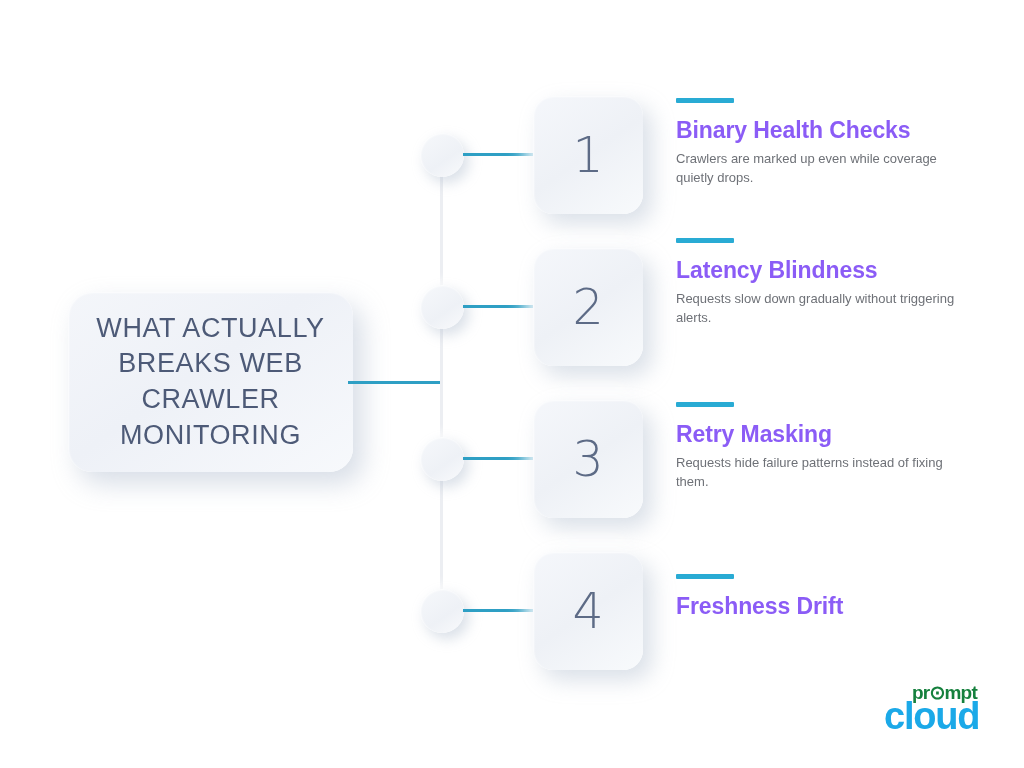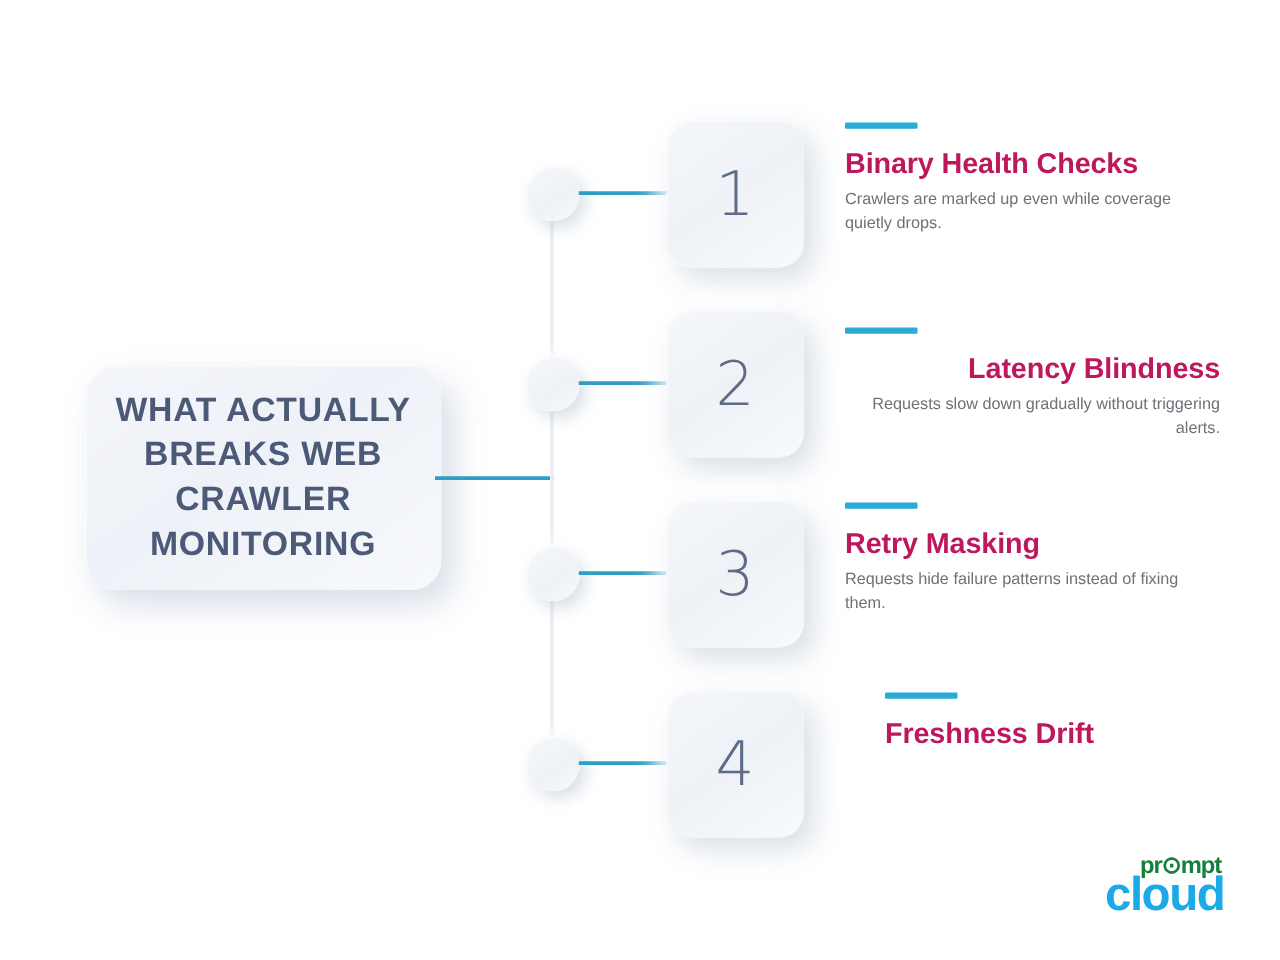--- a/index.html
+++ b/index.html
@@ -36,21 +36,21 @@
       -10px -10px 22px rgba(255,255,255,0.95),
        inset 1px 1px 2px rgba(255,255,255,0.85);
     display: flex;
     align-items: center;
     justify-content: center;
     box-sizing: border-box;
     padding: 10px 22px;
   }
   .title-card-text {
     font-size: 27px;
-    font-weight: bold;
+    font-weight: normal;
     line-height: 1.32;
     letter-spacing: 0.6px;
     color: #4d5a77;
     text-align: center;
     text-transform: uppercase;
   }
 
   
   .spine {
     position: absolute;
@@ -128,21 +128,21 @@
   .accent-bar {
     width: 58px;
     height: 5px;
     background: #29abd4;
     border-radius: 1px;
   }
   .item-heading {
     margin-top: 14px;
     font-size: 23px;
     font-weight: bold;
-    color: #be185d;
+    color: #8b5cf6;
     letter-spacing: -0.1px;
     line-height: 1.15;
   }
   .item-body {
     margin-top: 7px;
     font-size: 13px;
     color: #6e7177;
     line-height: 1.45;
   }
 
@@ -197,21 +197,21 @@
     <div class="accent-bar"></div>
     <div class="item-heading">Binary Health Checks</div>
     <div class="item-body">Crawlers are marked up even while coverage quietly drops.</div>
   </div>
 
   <div class="node-dot" style="top:285px;"></div>
   <div class="row-connector" style="top:305px;"></div>
   <div class="num-card" style="top:248px;">
     <span class="num-card-value">2</span>
   </div>
-  <div class="text-block" style="top:262px;text-align:right;">
+  <div class="text-block" style="top:238px;">
     <div class="accent-bar"></div>
     <div class="item-heading">Latency Blindness</div>
     <div class="item-body">Requests slow down gradually without triggering alerts.</div>
   </div>
 
   <div class="node-dot" style="top:437px;"></div>
   <div class="row-connector" style="top:457px;"></div>
   <div class="num-card" style="top:400px;">
     <span class="num-card-value">3</span>
   </div>
@@ -219,21 +219,21 @@
     <div class="accent-bar"></div>
     <div class="item-heading">Retry Masking</div>
     <div class="item-body">Requests hide failure patterns instead of fixing them.</div>
   </div>
 
   <div class="node-dot" style="top:589px;"></div>
   <div class="row-connector" style="top:609px;"></div>
   <div class="num-card" style="top:552px;">
     <span class="num-card-value">4</span>
   </div>
-  <div class="text-block" style="top:554px;margin-left:32px;">
+  <div class="text-block" style="top:574px;">
     <div class="accent-bar"></div>
     <div class="item-heading">Freshness Drift</div>
   </div>
 
   <div class="logo">
     <div class="logo-prompt">pr⊙mpt</div>
     <div class="logo-cloud">cloud</div>
   </div>
 
 </div>

